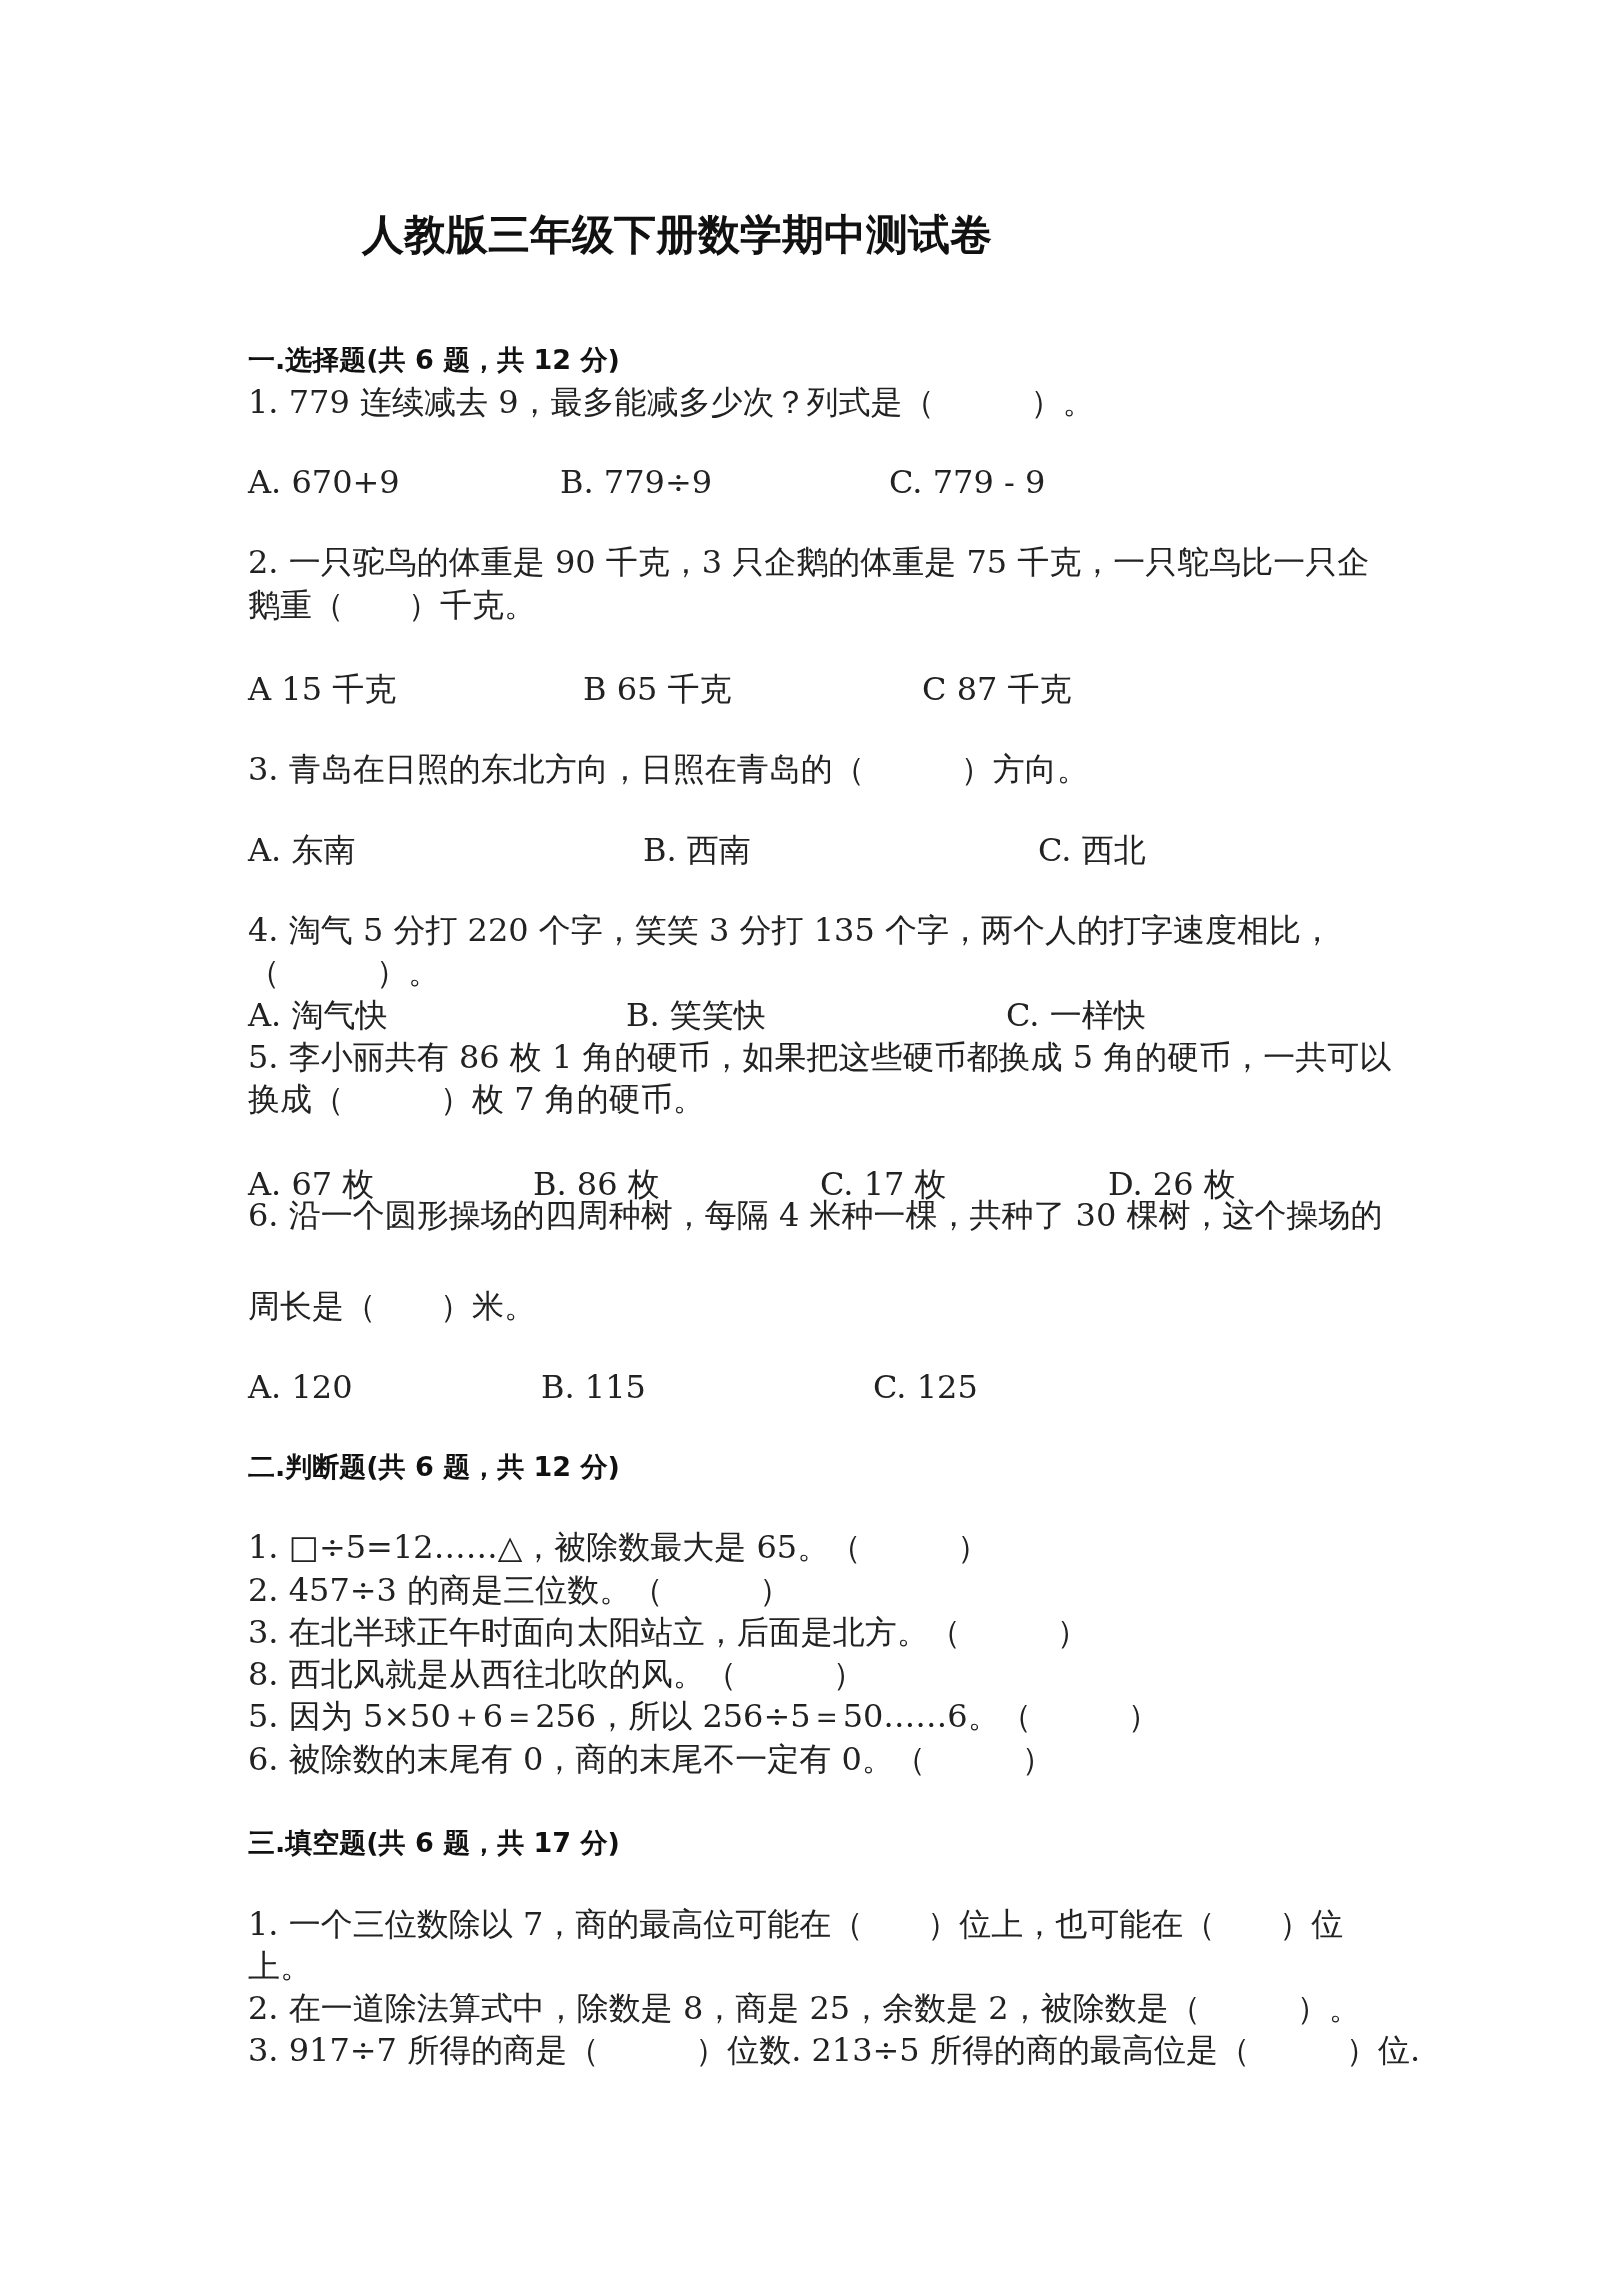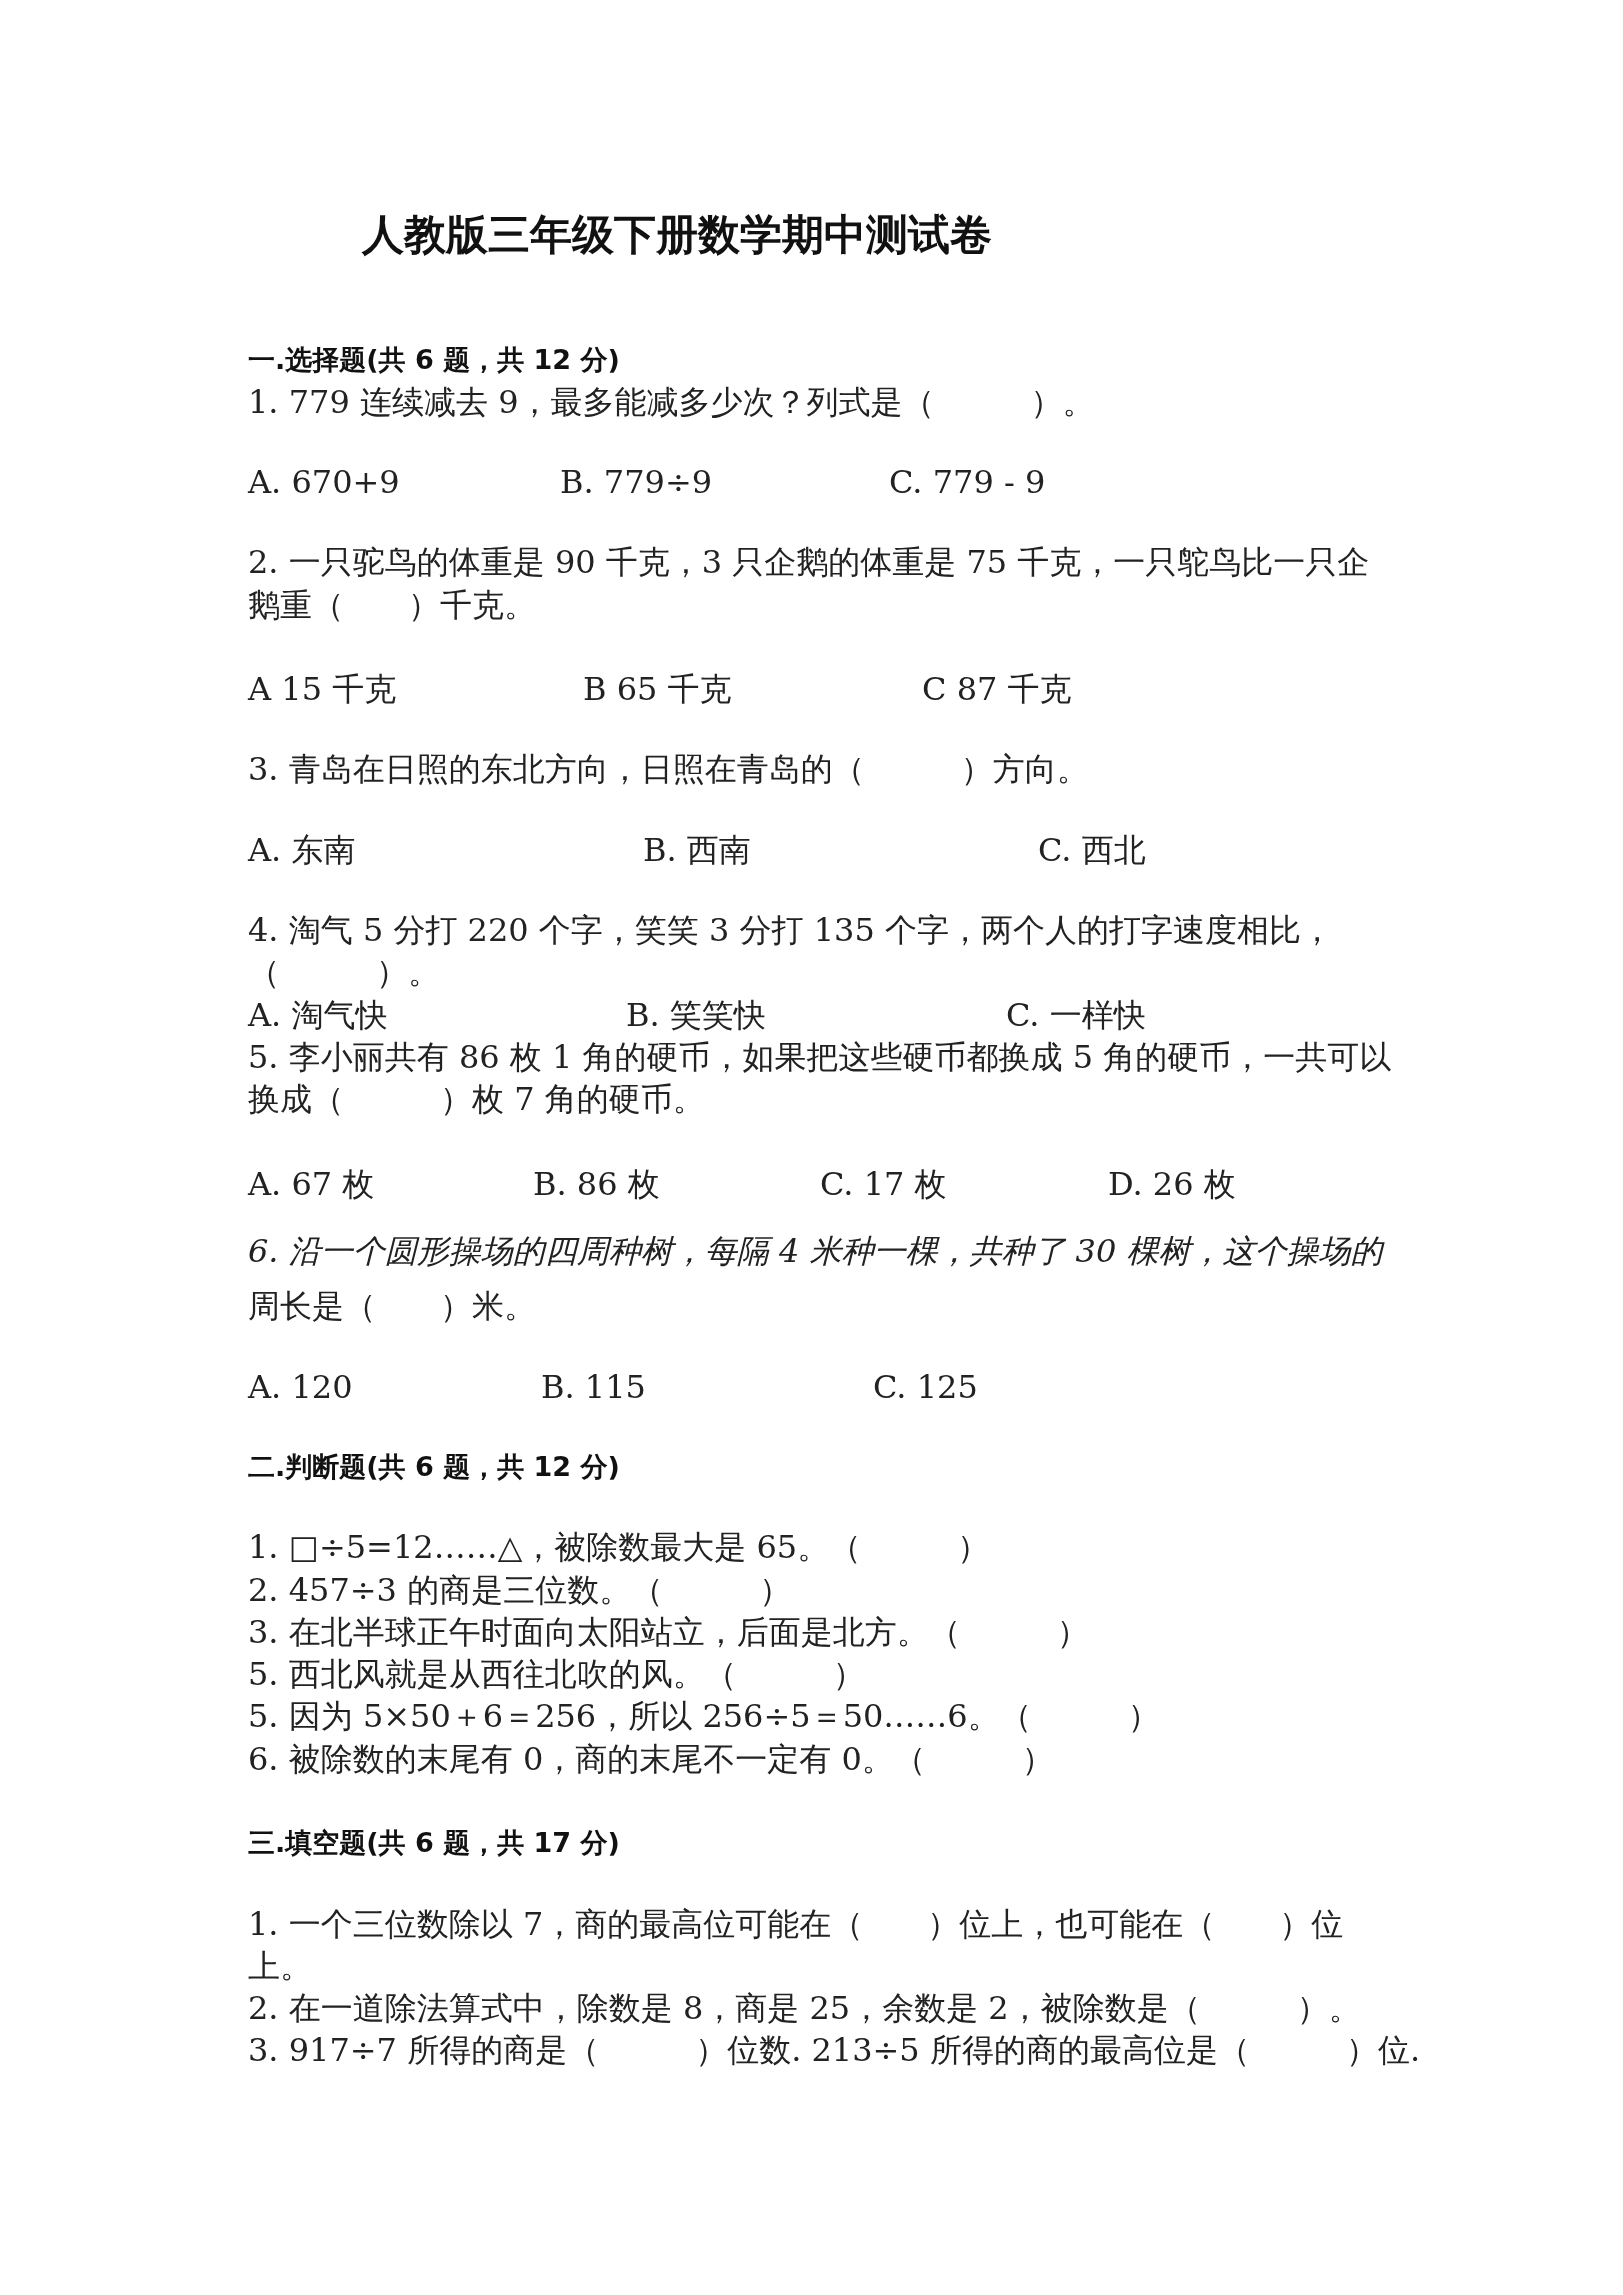--- a/index.html
+++ b/index.html
@@ -39,31 +39,31 @@
 <div class="t" style="left:626px;top:998px;">B. 笑笑快</div>
 <div class="t" style="left:1006px;top:998px;">C. 一样快</div>
 
 <div class="t" style="left:248px;top:1040px;">5. 李小丽共有 86 枚 1 角的硬币，如果把这些硬币都换成 5 角的硬币，一共可以</div>
 <div class="t" style="left:248px;top:1082px;">换成（　　　）枚 7 角的硬币。</div>
 <div class="t" style="left:248px;top:1167px;">A. 67 枚</div>
 <div class="t" style="left:533px;top:1167px;">B. 86 枚</div>
 <div class="t" style="left:820px;top:1167px;">C. 17 枚</div>
 <div class="t" style="left:1108px;top:1167px;">D. 26 枚</div>
 
-<div class="t" style="left:248px;top:1234px;font-style:italic;">6. 沿一个圆形操场的四周种树，每隔 4 米种一棵，共种了 30 棵树，这个操场的</div>
+<div class="t" style="left:248px;top:1198px;">6. 沿一个圆形操场的四周种树，每隔 4 米种一棵，共种了 30 棵树，这个操场的</div>
 <div class="t" style="left:248px;top:1289px;">周长是（　　）米。</div>
 <div class="t" style="left:248px;top:1370px;">A. 120</div>
 <div class="t" style="left:541px;top:1370px;">B. 115</div>
 <div class="t" style="left:873px;top:1370px;">C. 125</div>
 
 <div class="t sec" style="left:248px;top:1450px;">二.判断题(共 6 题，共 12 分)</div>
 <div class="t" style="left:248px;top:1530px;">1. □÷5=12……△，被除数最大是 65。（　　　）</div>
 <div class="t" style="left:248px;top:1573px;">2. 457÷3 的商是三位数。（　　　）</div>
 <div class="t" style="left:248px;top:1615px;">3. 在北半球正午时面向太阳站立，后面是北方。（　　　）</div>
-<div class="t" style="left:248px;top:1657px;">5. 西北风就是从西往北吹的风。（　　　）</div>
+<div class="t" style="left:248px;top:1657px;">8. 西北风就是从西往北吹的风。（　　　）</div>
 <div class="t" style="left:248px;top:1699px;">5. 因为 5×50＋6＝256，所以 256÷5＝50……6。（　　　）</div>
 <div class="t" style="left:248px;top:1742px;">6. 被除数的末尾有 0，商的末尾不一定有 0。（　　　）</div>
 
 <div class="t sec" style="left:248px;top:1826px;">三.填空题(共 6 题，共 17 分)</div>
 <div class="t" style="left:248px;top:1907px;">1. 一个三位数除以 7，商的最高位可能在（　　）位上，也可能在（　　）位</div>
 <div class="t" style="left:248px;top:1949px;">上。</div>
 <div class="t" style="left:248px;top:1991px;">2. 在一道除法算式中，除数是 8，商是 25，余数是 2，被除数是（　　　）。</div>
 <div class="t" style="left:248px;top:2033px;">3. 917÷7 所得的商是（　　　）位数. 213÷5 所得的商的最高位是（　　　）位.</div>
 
 

